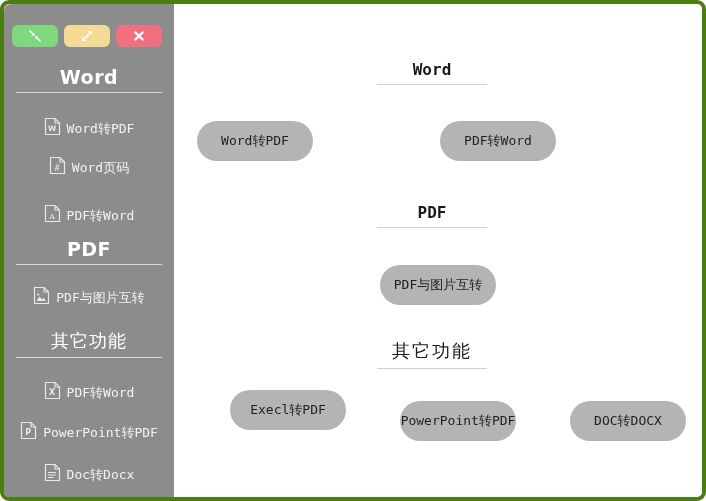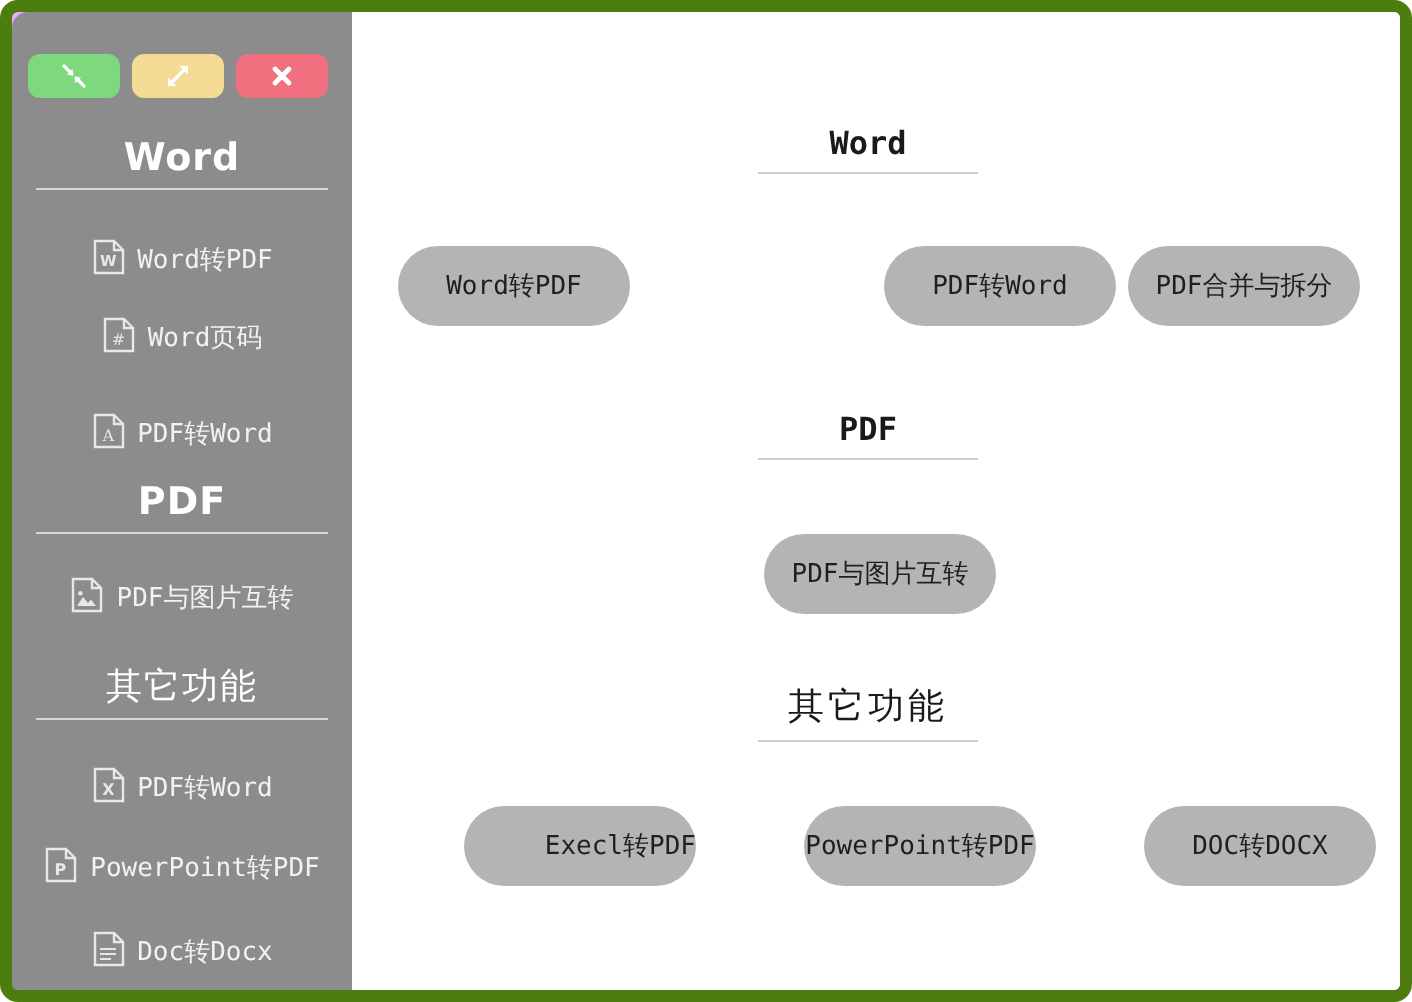--- a/index.html
+++ b/index.html
@@ -14,21 +14,21 @@
     font-family: "Liberation Sans", sans-serif;
   }
 
   
   #app-window {
     position: relative;
     width: 706px;
     height: 501px;
     box-sizing: border-box;
     background: #f0abfc;
-    border: 6px solid #4d7c0f;
+    border: 4px solid #4d7c0f;
     border-radius: 9px;
     overflow: hidden;
   }
 
   
   #sidebar {
     position: absolute;
     left: 0;
     top: 0;
     width: 170px;
@@ -165,21 +165,21 @@
   
   #btn-word-to-pdf      { left: 23px;  top: 117px; width: 116px; }
   #btn-count-word-pages { left: 145px; top: 117px; width: 116px; }
   #btn-pdf-to-word      { left: 266px; top: 117px; width: 116px; }
   #btn-pdf-merge-split  { left: 388px; top: 117px; width: 116px; }
 
   
   #btn-pdf-image-convert { left: 206px; top: 261px; width: 116px; }
 
   
-  #btn-excel-to-pdf  { left: 56px;  top: 397px; width: 116px; justify-content: flex-end; }
+  #btn-excel-to-pdf  { left: 56px;  top: 386px; width: 116px; }
   #btn-ppt-to-pdf    { left: 226px; top: 397px; width: 116px; overflow: visible; }
   #btn-doc-to-docx   { left: 396px; top: 397px; width: 116px; }
   #btn-ppt-to-pdf .btn-text { overflow: visible; }
 </style>
 </head>
 <body>
 
 <div id="app-window">
 
   <div id="sidebar">
@@ -312,23 +312,20 @@
   <div id="main">
 
     <div class="section-title latin" id="section-title-word">Word</div>
 
     <button class="pill-btn" id="btn-word-to-pdf">
       <span class="btn-text">Word转PDF</span>
     </button>
     <button class="pill-btn" id="btn-pdf-to-word">
       <span class="btn-text">PDF转Word</span>
     </button>
-    <button class="pill-btn" id="btn-pdf-merge-split">
-      <span class="btn-text">PDF合并与拆分</span>
-    </button>
 
     <div class="section-title latin" id="section-title-pdf">PDF</div>
 
     <button class="pill-btn" id="btn-pdf-image-convert">
       <span class="btn-text">PDF与图片互转</span>
     </button>
 
     <div class="section-title cjk" id="section-title-other">其它功能</div>
 
     <button class="pill-btn" id="btn-excel-to-pdf">

